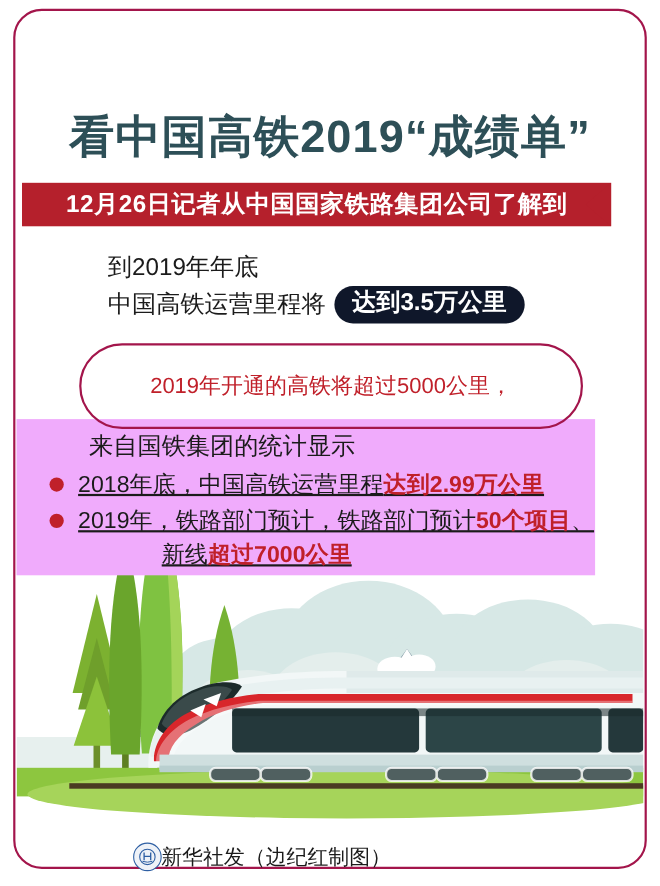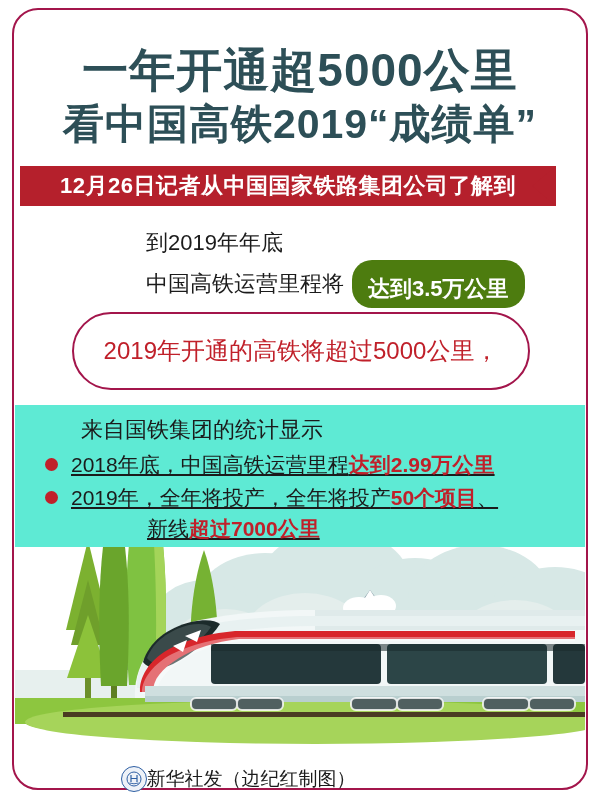--- a/index.html
+++ b/index.html
@@ -39,42 +39,42 @@
     clip-path:polygon(0 0,100% 0,95.6% 50%,100% 100%,0 100%);
   }
   #ribbon .txt{
     position:absolute;inset:0;display:flex;align-items:center;justify-content:center;
     color:#ffffff;font-size:22px;font-weight:bold;letter-spacing:.5px;white-space:nowrap;
   }
   
   #stmt{position:absolute;left:98px;top:226px;z-index:5;}
   .stmt-line{
     color:#1b1b1b;font-size:22px;line-height:34px;white-space:nowrap;
-    display:flex;align-items:center;margin-left:48px;
+    display:flex;align-items:center;
   }
   .pill{
-    display:inline-block;background:#4d7c0f;color:#fff;
+    display:inline-block;background:#0f172a;color:#fff;
     font-size:22px;font-weight:bold;border-radius:20px;
-    padding:16px 16px 6px 16px;margin-left:8px;line-height:26px;
+    padding:2px 16px 6px 16px;margin-left:8px;line-height:26px;
     white-space:nowrap;
   }
   
   #callout{
     position:absolute;left:72px;top:312px;width:458px;height:78px;
     border:2.5px solid #a3154b;border-radius:40px;box-sizing:border-box;
     display:flex;flex-direction:column;align-items:center;justify-content:center;
     z-index:5;background:transparent;
   }
   #callout .cl{
-    color:#c0202a;font-size:24px;line-height:32px;white-space:nowrap;
+    color:#c0202a;font-size:20px;line-height:32px;white-space:nowrap;
   }
   
   #stats{
-    position:absolute;left:15px;top:405px;width:570px;height:142px;
-    background:#5eead4;z-index:3;
+    position:absolute;left:15px;top:381px;width:526px;height:142px;
+    background:#f0abfc;z-index:3;
   }
   #stats .head{
     position:absolute;left:66px;top:10px;color:#1b1b1b;
     font-size:22px;line-height:30px;white-space:nowrap;
   }
   #stats ul{list-style:none;margin:0;padding:0;position:absolute;left:30px;top:44px;}
   #stats li{
     position:relative;padding-left:26px;margin-bottom:2px;
     color:#1b1b1b;font-size:21px;line-height:31px;white-space:nowrap;text-decoration:underline;
   }
@@ -193,21 +193,20 @@
           <rect x="382" y="268" width="46" height="12" rx="5"></rect>
           <rect x="468" y="268" width="46" height="12" rx="5"></rect>
           <rect x="514" y="268" width="46" height="12" rx="5"></rect>
         </g>
       </g>
 
       <rect x="48" y="282" width="522" height="5" fill="#4a3b22"></rect>
     </svg>
   </div>
 
-  <div class="headline" id="h1">一年开通超5000公里</div>
   <div class="headline" id="h2">看中国高铁2019“成绩单”</div>
 
   <div id="ribbon">
     <div class="band"></div>
     <div class="band2"></div>
     <div class="txt">12月26日记者从中国国家铁路集团公司了解到</div>
   </div>
 
   <div id="stmt">
     <div class="stmt-line">到2019年年底</div>
@@ -223,21 +222,21 @@
 
   <div id="stats">
     <div class="head">来自国铁集团的统计显示</div>
     <ul>
       <li>
         <span class="dot"></span>
         <span>2018年底，中国高铁运营里程</span><span class="hl">达到2.99万公里</span>
       </li>
       <li>
         <span class="dot"></span>
-        <span>2019年，全年将投产，全年将投产</span><span class="hl">50个项目</span><span>、</span>
+        <span>2019年，铁路部门预计，铁路部门预计</span><span class="hl">50个项目</span><span>、</span>
         <span class="cont"><span>新线</span><span class="hl">超过7000公里</span></span>
       </li>
     </ul>
   </div>
 
   <div id="frame"></div>
 
   <div id="footer">
     <div class="logo">
       <svg width="16" height="16" viewBox="0 0 16 16">

